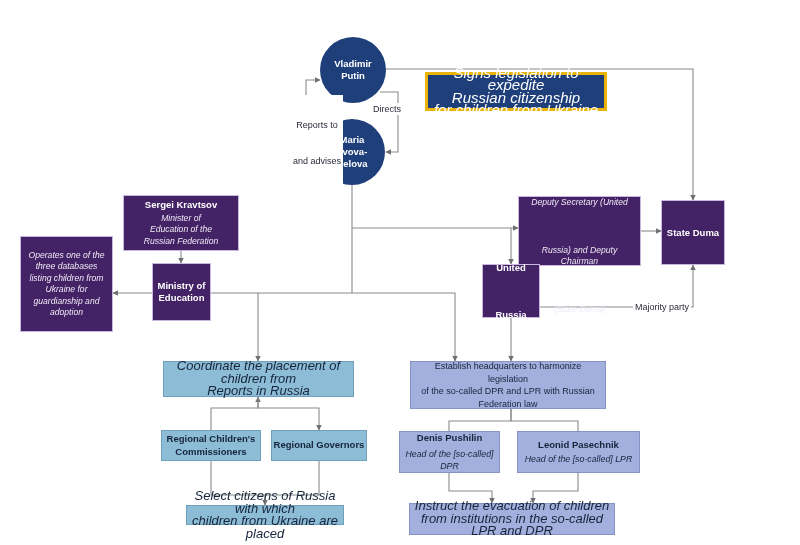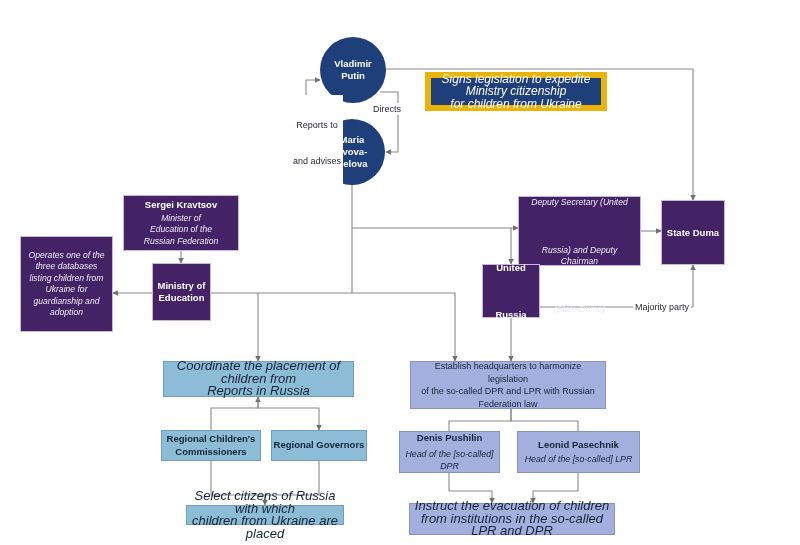--- a/index.html
+++ b/index.html
@@ -14,22 +14,22 @@
   .node{position:absolute;box-sizing:border-box;display:flex;flex-direction:column;
         align-items:center;justify-content:center;text-align:center;}
 
   .circle{border-radius:50%;background:#1F3F7A;color:#ffffff;
           font-weight:bold;font-size:9.5px;line-height:12px;}
 
   .pbox{background:#432265;border:1px solid #c9b7dd;color:#ffffff;}
   .pbox .ttl{font-weight:bold;font-size:9.5px;line-height:12px;}
   .pbox .sub{font-style:italic;font-size:8.6px;line-height:11.5px;margin-top:2px;color:#f0eaf6;}
 
-  .navybox{background:#1F3F7A;border:6px solid #eab308;color:#ffffff;
-           font-style:italic;font-size:12px;line-height:12.5px;}
+  .navybox{background:#1F3F7A;border:3px solid #eab308;color:#ffffff;
+           font-style:italic;font-size:15px;line-height:12.5px;}
 
   .bluebox{background:#8CBCD6;border:1px solid #6f9fbb;color:#16243a;}
   .peribox{background:#A3B0DE;border:1px solid #8793c4;color:#16243a;}
   .bluebox .ttl,.peribox .ttl{font-weight:bold;font-size:9.5px;line-height:12.5px;}
   .bluebox .sub,.peribox .sub{font-style:italic;font-size:8.8px;line-height:12px;margin-top:1px;}
   .actiontxt{font-style:italic;font-size:13px;line-height:12.5px;}
   .plaintxt{font-size:9px;line-height:12.5px;}
 
   .edgelabel{position:absolute;font-size:9px;line-height:12px;color:#2a2a38;
              background:#ffffff;padding:0 2px;white-space:pre;}
@@ -98,21 +98,21 @@
   </div>
 
   <div class="node circle" style="left:319px;top:119px;width:66px;height:66px;">
     <span>Maria</span>
     <span>Lvova-</span>
     <span>Belova</span>
   </div>
 
   <div class="node navybox" style="left:425px;top:72px;width:182px;height:39px;">
     <span>Signs legislation to expedite</span>
-    <span>Ministry citizenship</span>
+    <span>Russian citizenship</span>
     <span>for children from Ukraine</span>
   </div>
 
   <div class="node pbox" style="left:123px;top:195px;width:116px;height:56px;padding:4px 19px;">
     <span class="ttl">Sergei Kravtsov</span>
     <span class="sub">Minister of Education of the</span>
     <span class="sub" style="margin-top:0">Russian Federation</span>
   </div>
 
   <div class="node pbox" style="left:152px;top:263px;width:59px;height:58px;">

